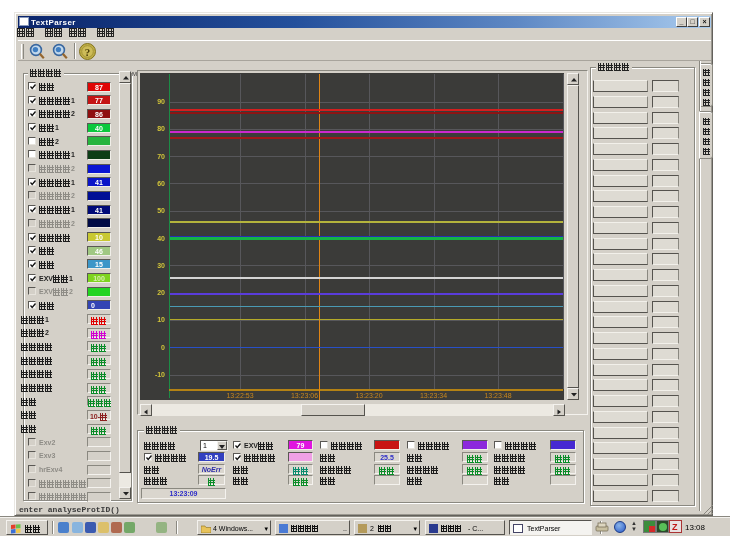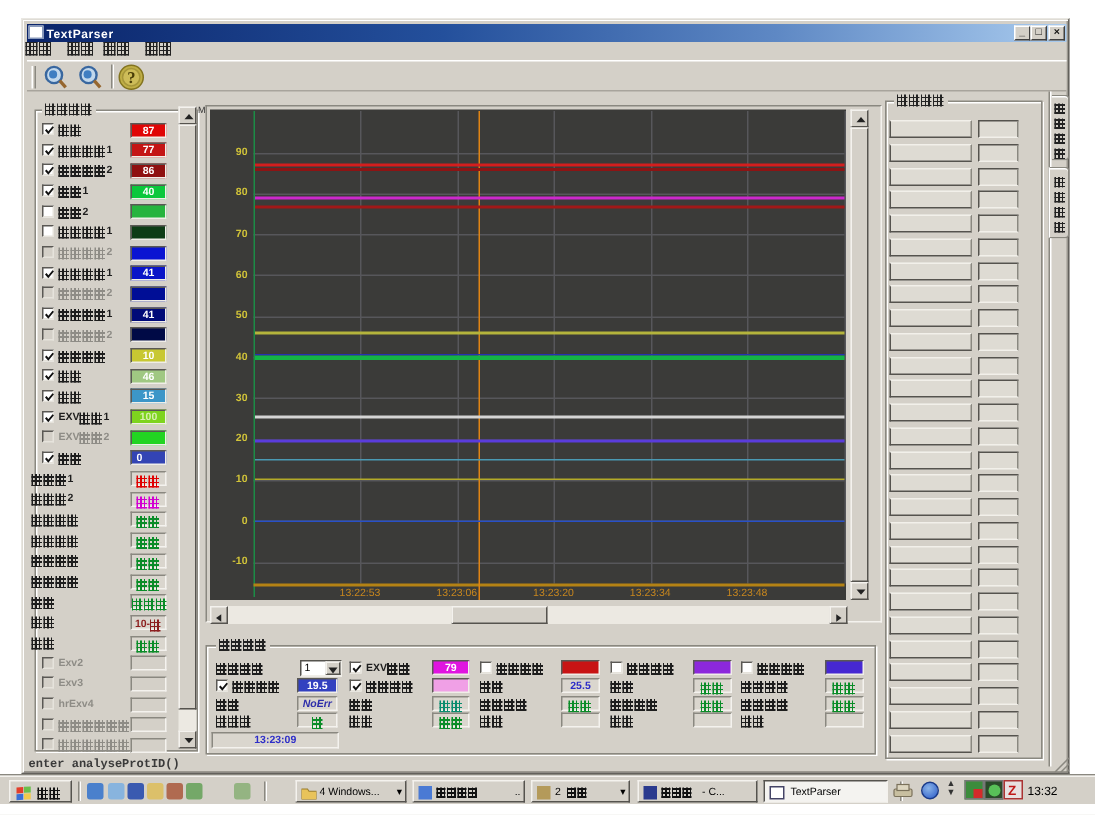--- a/index.html
+++ b/index.html
@@ -511,14 +511,14 @@
 <div class="a" style="left:631px;top:2px;font-size:6px;color:#333">▲<br>▼</div>
 <div class="a" style="left:643px;top:2px;width:13px;height:13px;background:#3c8c3c;border:1px solid #777">
         <div style="position:absolute;right:0;bottom:0;width:6px;height:6px;background:#d42a2a"></div>
       </div>
 <div class="a" style="left:656px;top:2px;width:13px;height:13px;background:#2a4a2a;border:1px solid #777">
         <div style="position:absolute;left:2px;top:2px;width:8px;height:8px;background:#58c058;border-radius:4px"></div>
       </div>
 <div class="a" style="left:669px;top:2px;width:13px;height:13px;background:#e8e0e0;border:1px solid #a33">
         <div style="position:absolute;left:2px;top:1px;font-size:9px;font-weight:bold;color:#c01818;line-height:11px">Z</div>
       </div>
-<div class="a" style="left:685px;top:5px;font-size:8px;color:#000">13:32</div>
+<div class="a" style="left:685px;top:5px;font-size:8px;color:#000">13:08</div>
 </div>
 </div>
 </body></html>

